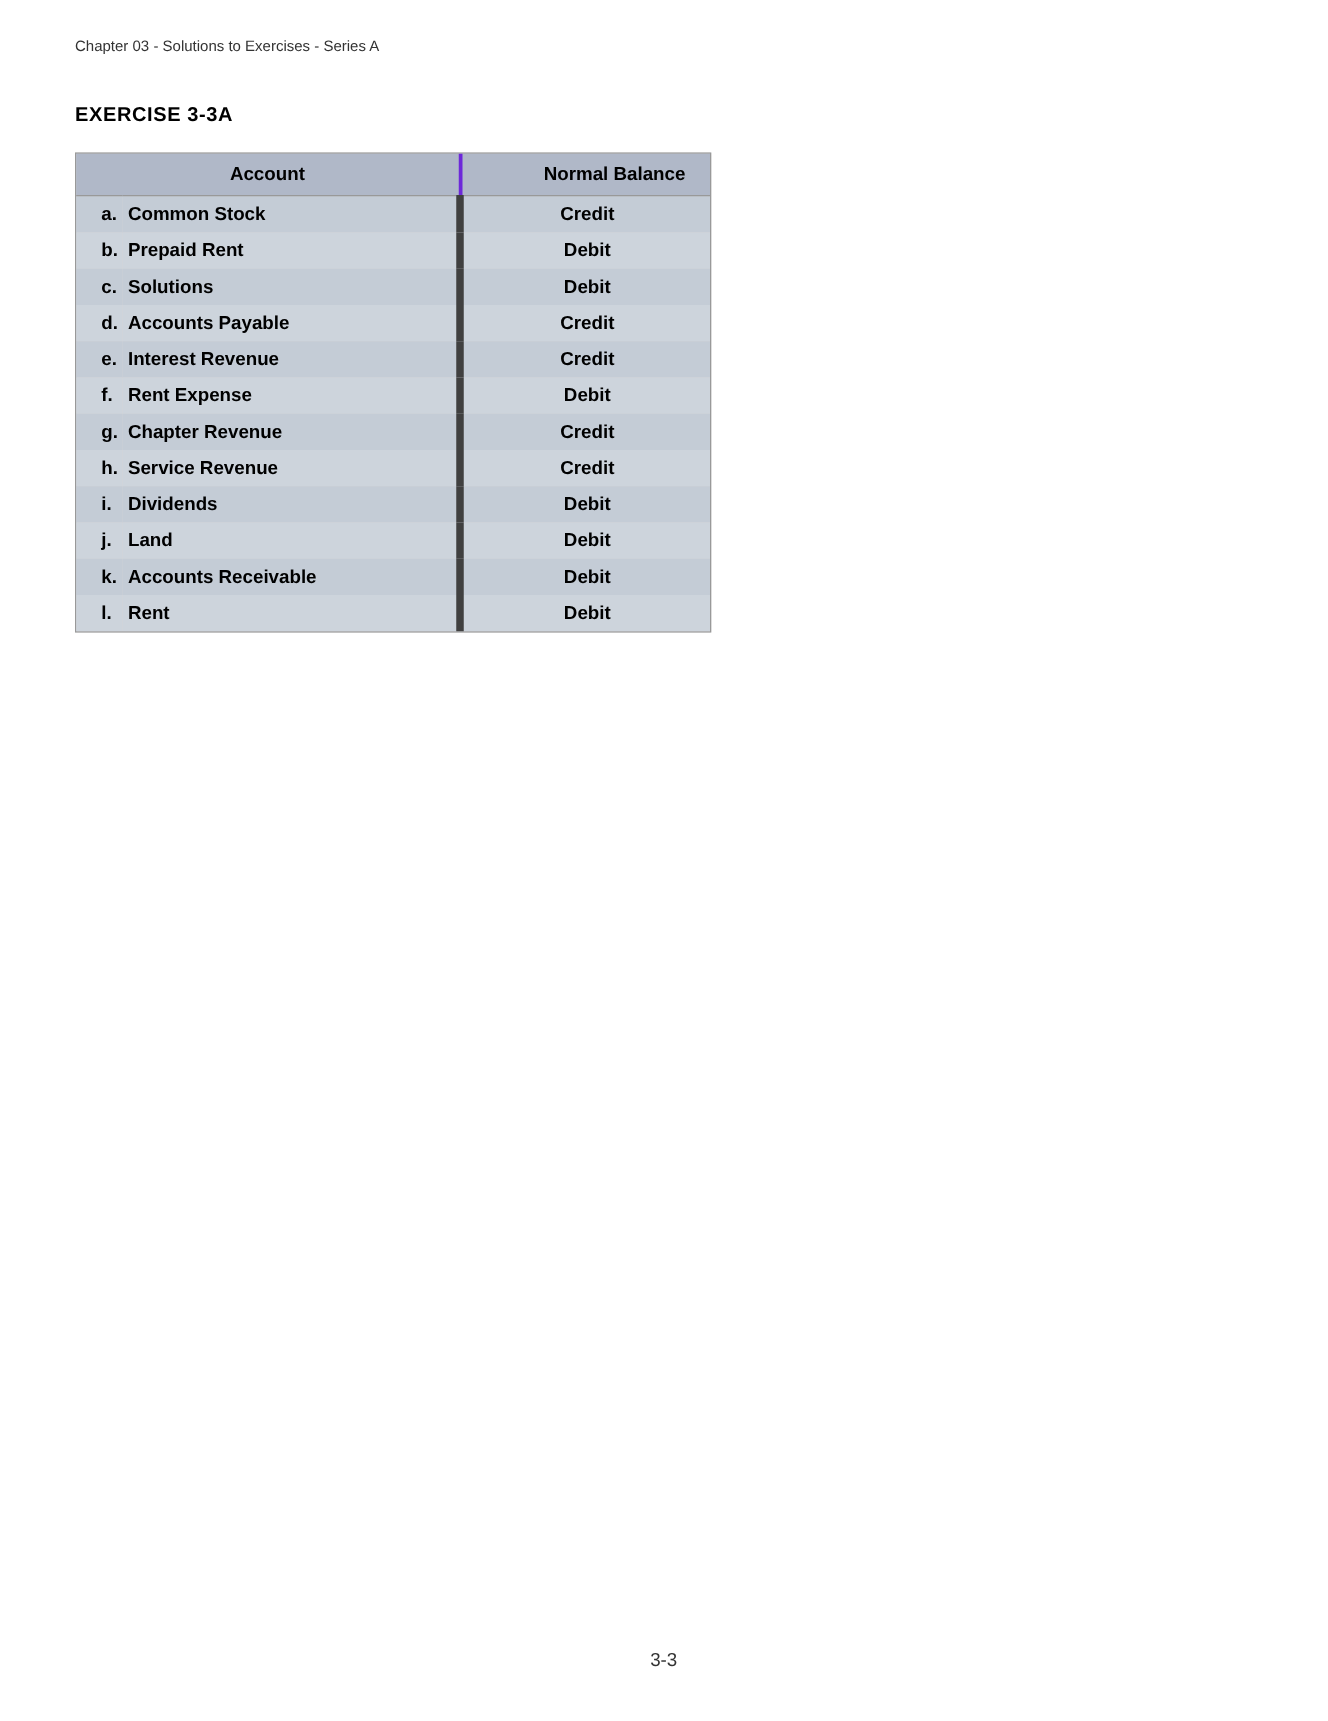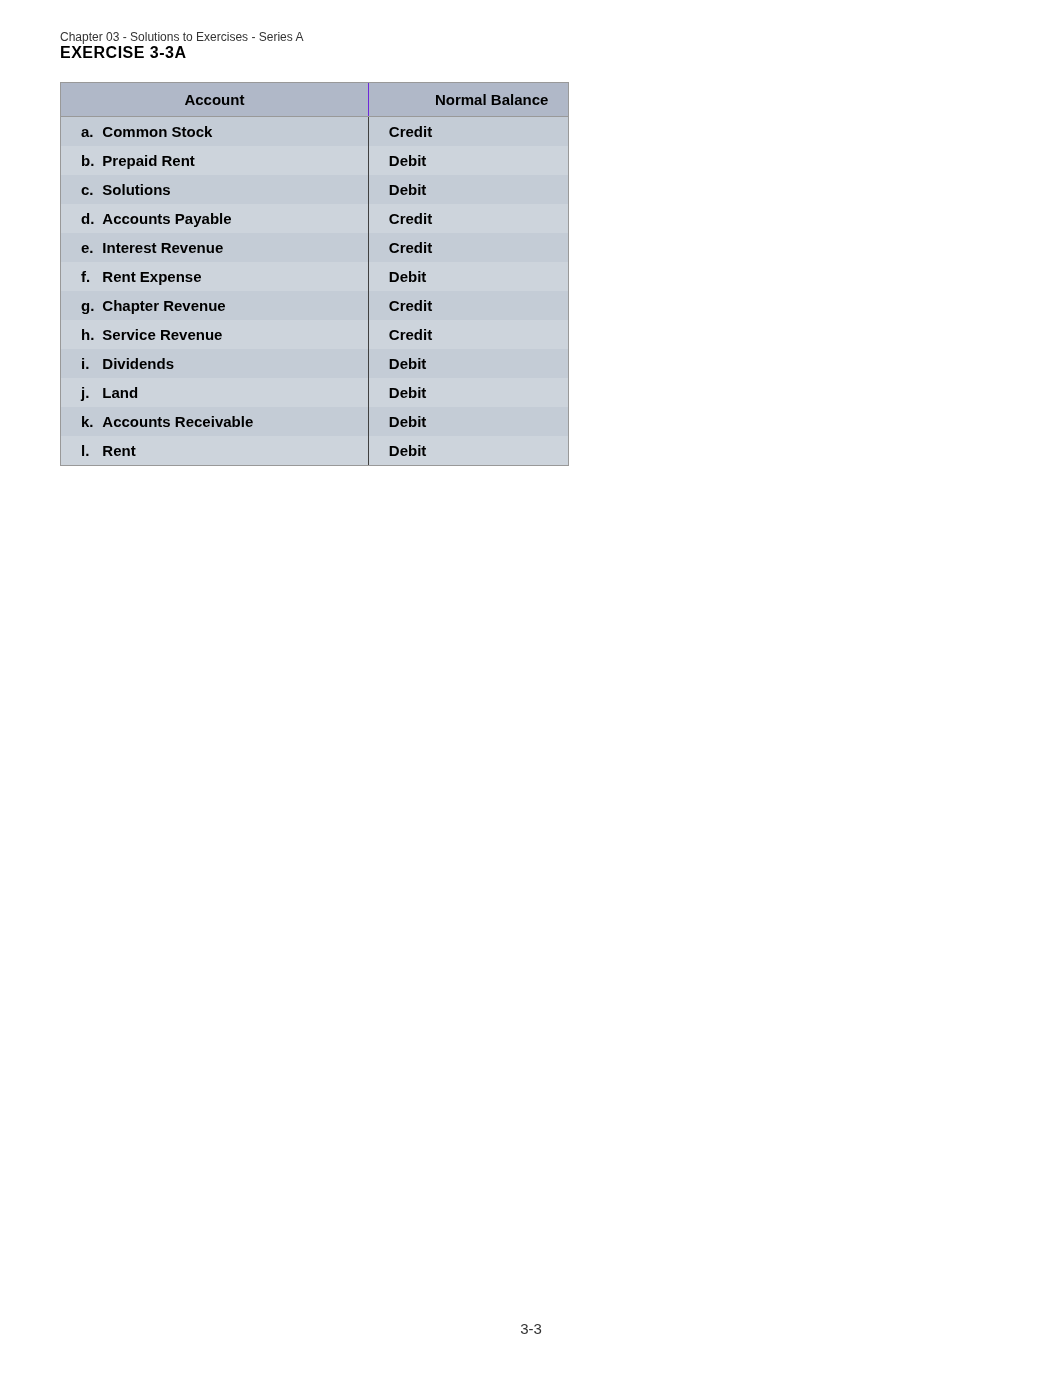--- a/index.html
+++ b/index.html
@@ -14,20 +14,21 @@
       background: #ffffff;
       font-family: Arial, sans-serif;
       font-size: 14px;
       color: #000000;
       padding: 30px 60px;
     }
 
     .page-header {
       font-size: 12px;
       color: #333;
+      margin-bottom: 40px;
     }
 
     .exercise-title {
       font-size: 16px;
       font-weight: bold;
       margin-bottom: 20px;
       letter-spacing: 0.5px;
     }
 
     .table-container {
@@ -52,21 +53,21 @@
       padding: 8px 20px;
       font-weight: bold;
       font-size: 15px;
       text-align: center;
       border-bottom: 1px solid #999;
     }
 
     thead th.account-col {
       text-align: center;
       width: 300px;
-      border-right: 1px solid #6d28d9;
+      border-right: 3px solid #6d28d9;
     }
 
     thead th.balance-col {
       text-align: right;
       width: 200px;
     }
 
     tbody tr {
       background: #c8cfd8;
     }
@@ -86,25 +87,26 @@
     }
 
     tbody td.letter-col {
       width: 30px;
       padding-right: 4px;
       text-align: left;
     }
 
     tbody td.account-name {
       width: 270px;
-      border-right: 1px solid #404040;
+      border-right: 6px solid #404040;
       padding-left: 4px;
     }
 
     tbody td.balance-col {
+      text-align: center;
       width: 200px;
     }
 
     .page-footer {
       position: absolute;
       bottom: 40px;
       left: 50%;
       transform: translateX(-50%);
       font-size: 15px;
       color: #333;

